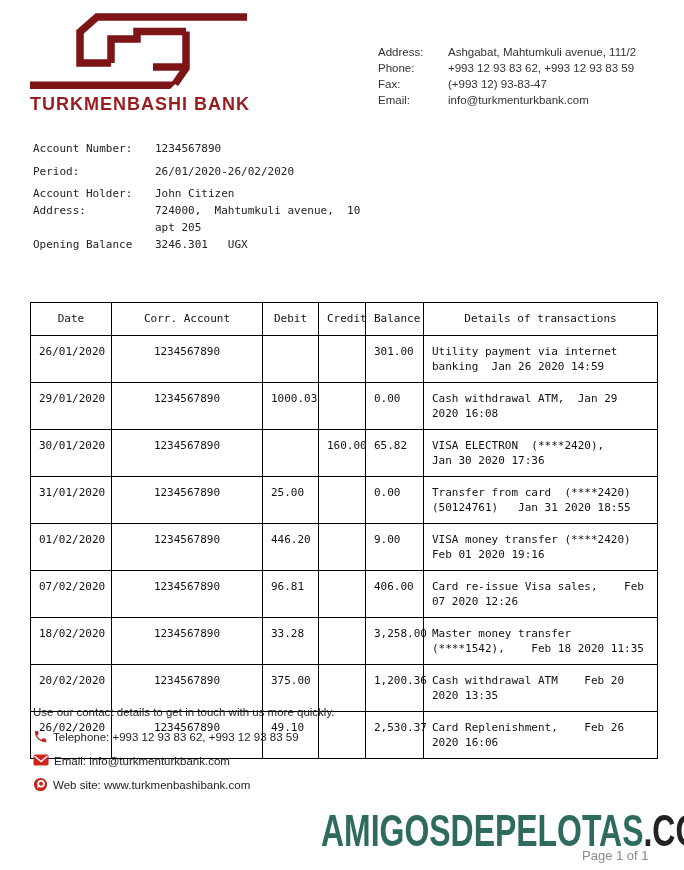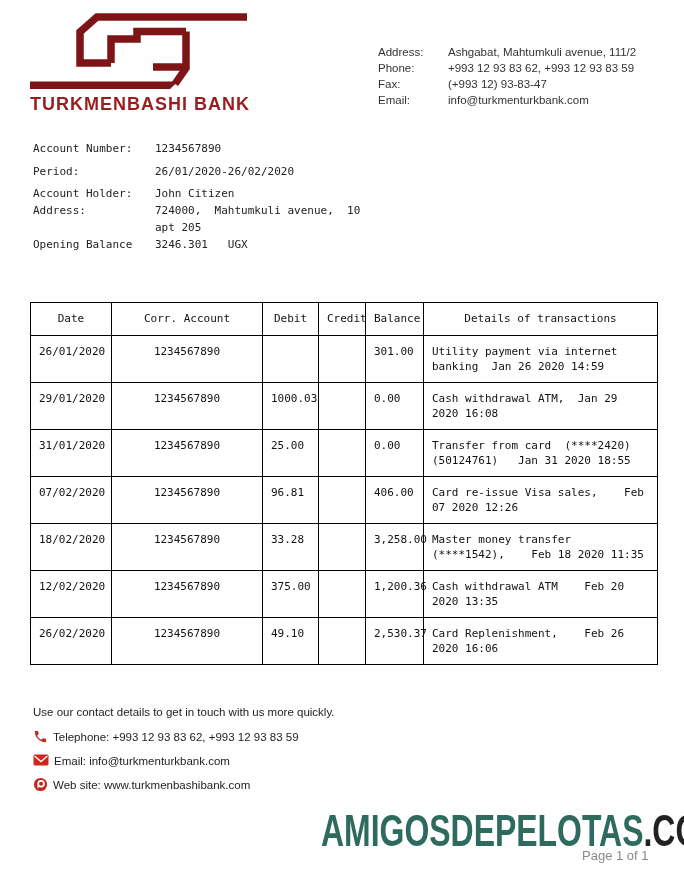--- a/index.html
+++ b/index.html
@@ -157,45 +157,61 @@
     </tr>
     <tr>
       <td class="c">29/01/2020</td>
       <td class="c">1234567890</td>
       <td class="n">1000.03</td>
       <td class="n"></td>
       <td class="n">0.00</td>
       <td class="d"><div>Cash withdrawal ATM,  Jan 29</div><div>2020 16:08</div></td>
     </tr>
     <tr>
+      <td class="c">30/01/2020</td>
+      <td class="c">1234567890</td>
+      <td class="n"></td>
+      <td class="n">160.00</td>
+      <td class="n">65.82</td>
+      <td class="d"><div>VISA ELECTRON  (****2420),</div><div>Jan 30 2020 17:36</div></td>
+    </tr>
+    <tr>
       <td class="c">31/01/2020</td>
       <td class="c">1234567890</td>
       <td class="n">25.00</td>
       <td class="n"></td>
       <td class="n">0.00</td>
       <td class="d"><div>Transfer from card  (****2420)</div><div>(50124761)   Jan 31 2020 18:55</div></td>
     </tr>
     <tr>
+      <td class="c">01/02/2020</td>
+      <td class="c">1234567890</td>
+      <td class="n">446.20</td>
+      <td class="n"></td>
+      <td class="n">9.00</td>
+      <td class="d"><div>VISA money transfer (****2420)</div><div>Feb 01 2020 19:16</div></td>
+    </tr>
+    <tr>
       <td class="c">07/02/2020</td>
       <td class="c">1234567890</td>
       <td class="n">96.81</td>
       <td class="n"></td>
       <td class="n">406.00</td>
       <td class="d"><div>Card re-issue Visa sales,    Feb</div><div>07 2020 12:26</div></td>
     </tr>
     <tr>
       <td class="c">18/02/2020</td>
       <td class="c">1234567890</td>
       <td class="n">33.28</td>
       <td class="n"></td>
       <td class="n">3,258.00</td>
       <td class="d"><div>Master money transfer</div><div>(****1542),    Feb 18 2020 11:35</div></td>
     </tr>
     <tr>
-      <td class="c">12/02/2020</td>
+      <td class="c">20/02/2020</td>
       <td class="c">1234567890</td>
       <td class="n">375.00</td>
       <td class="n"></td>
       <td class="n">1,200.36</td>
       <td class="d"><div>Cash withdrawal ATM    Feb 20</div><div>2020 13:35</div></td>
     </tr>
     <tr>
       <td class="c">26/02/2020</td>
       <td class="c">1234567890</td>
       <td class="n">49.10</td>

